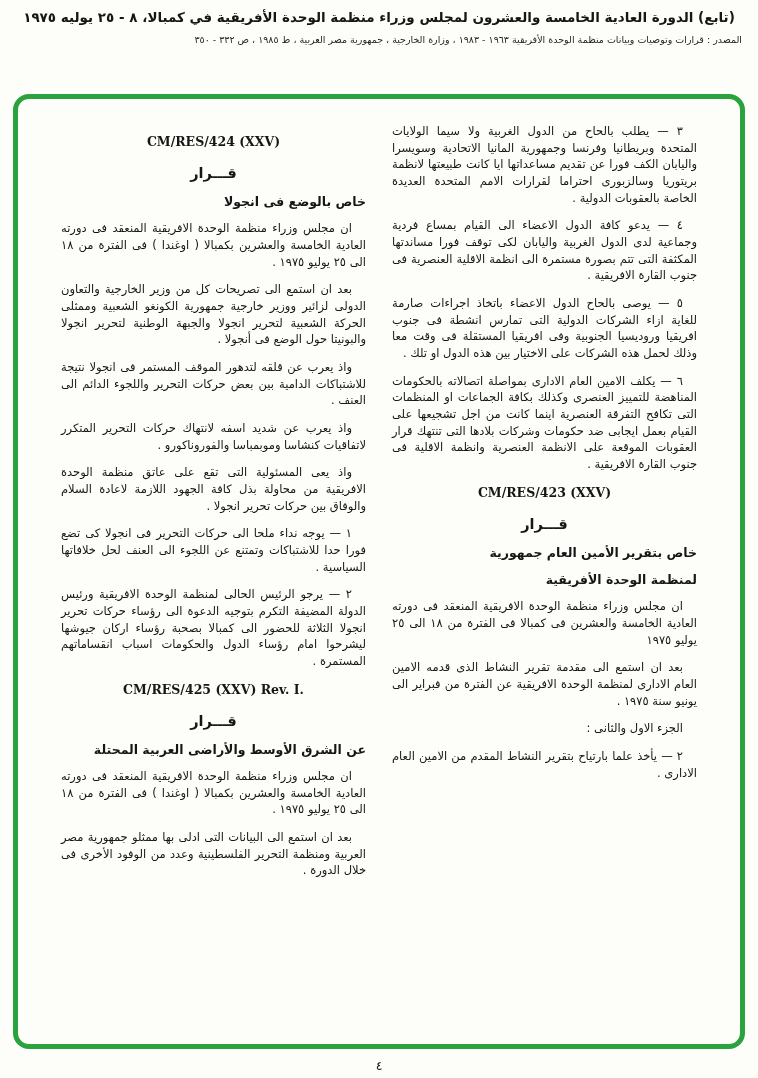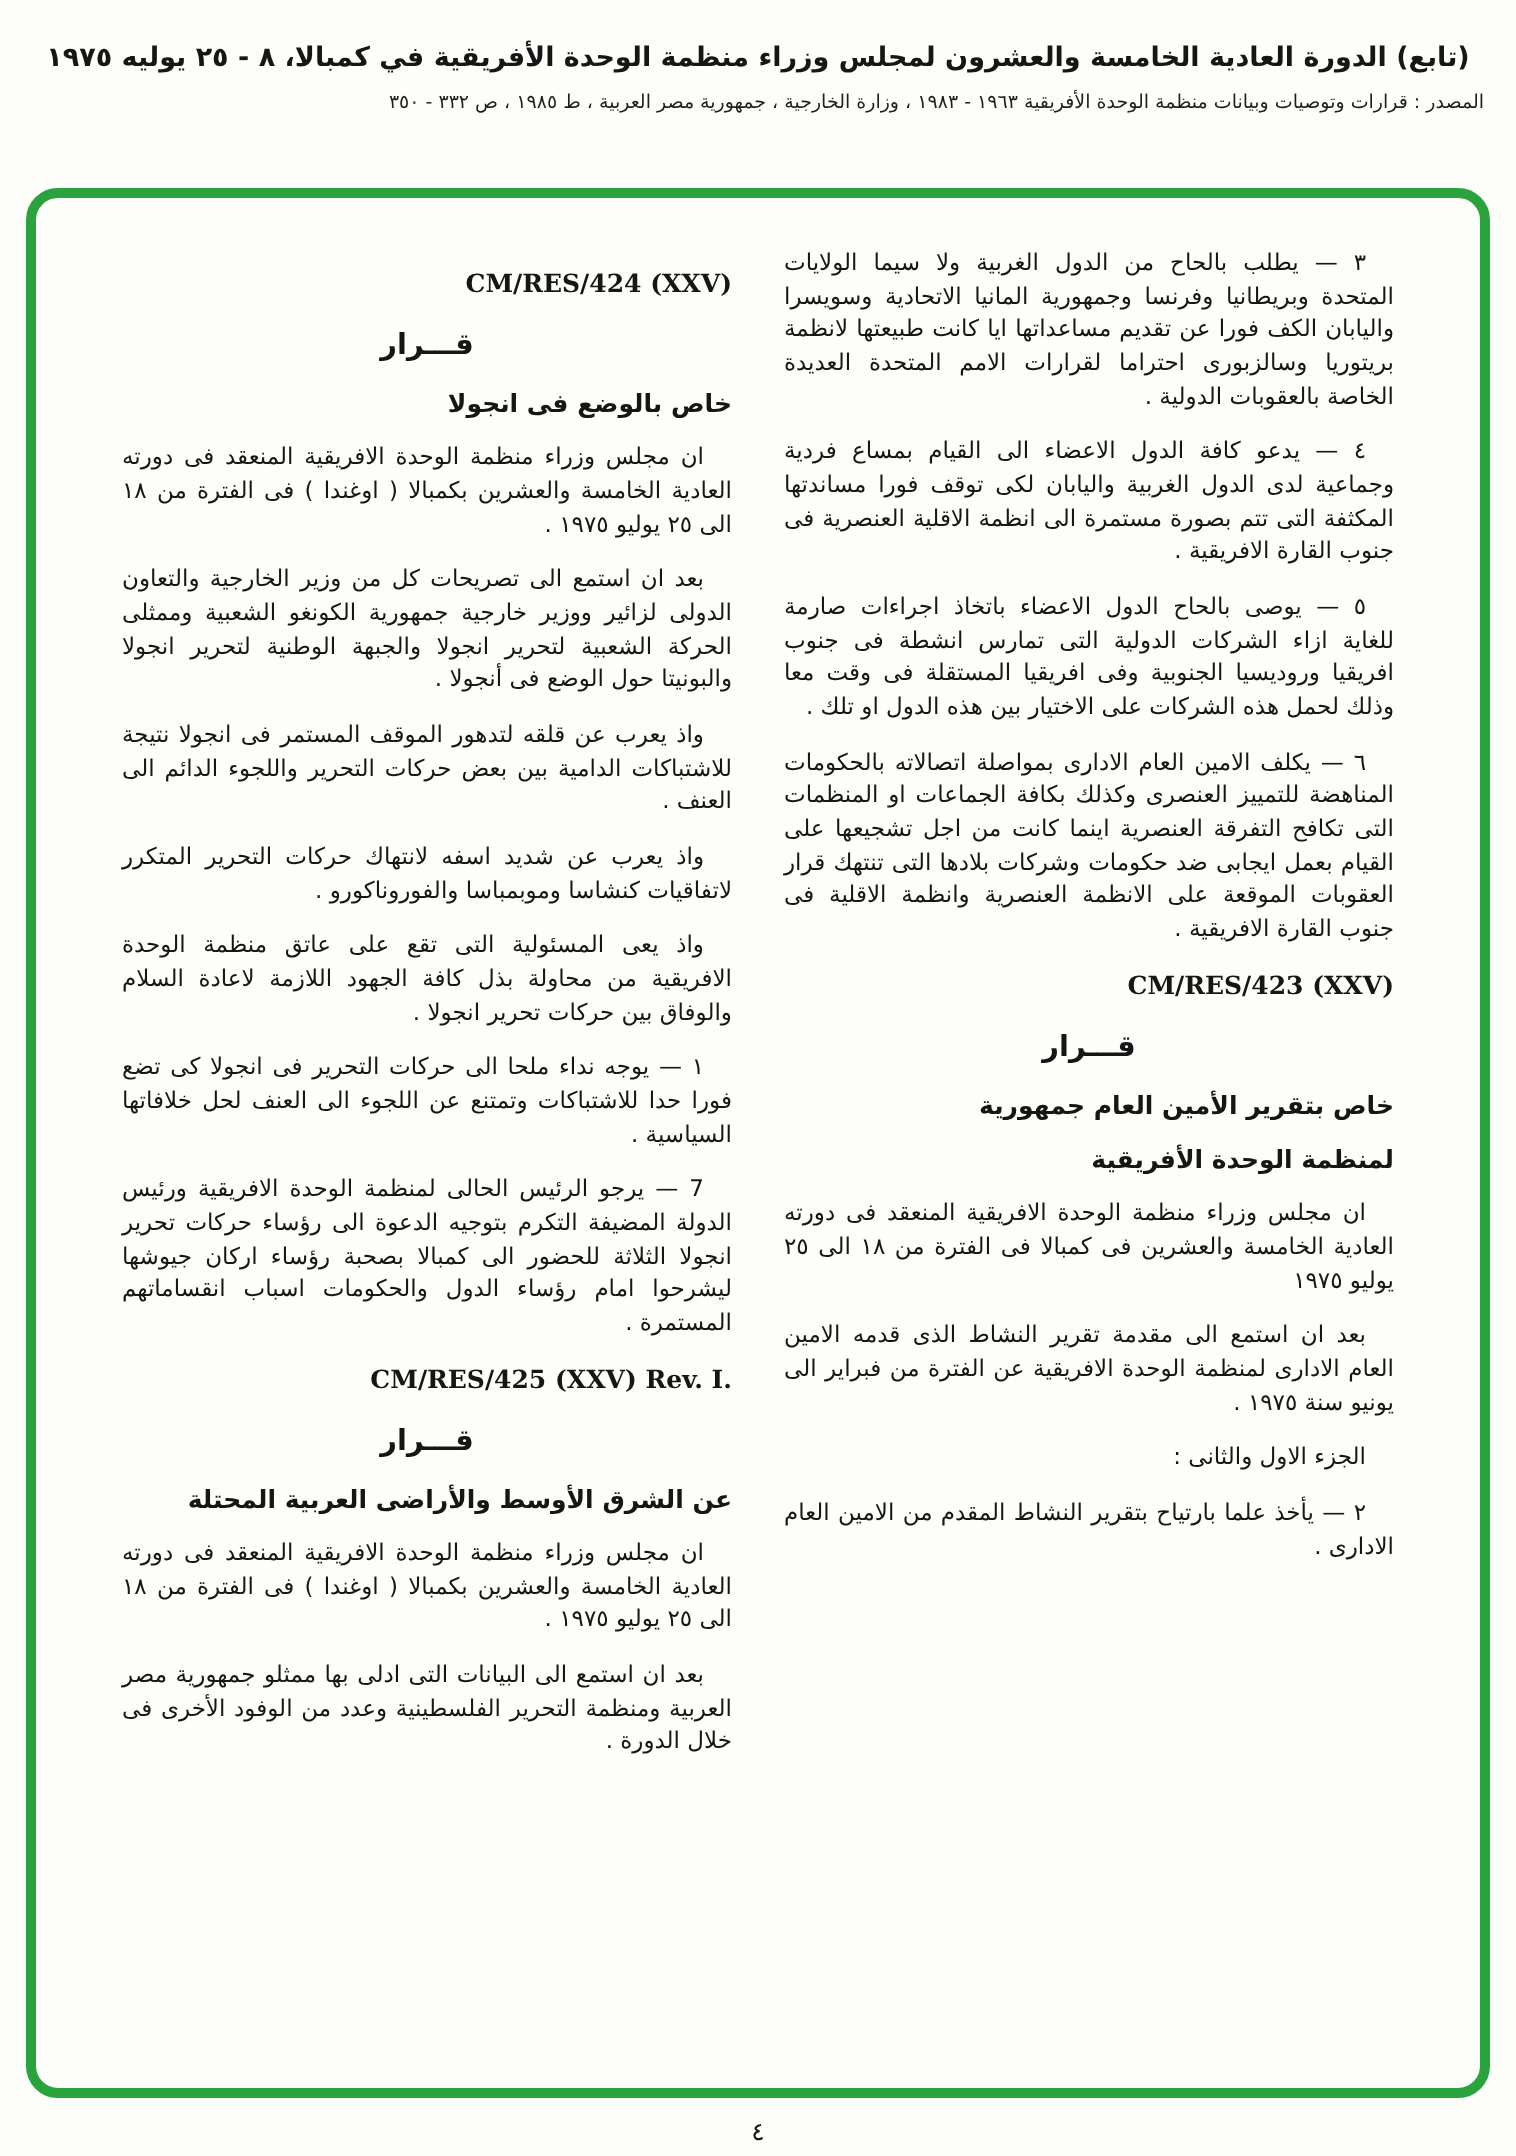--- a/index.html
+++ b/index.html
@@ -7,21 +7,21 @@
     position: relative;
     width: 758px;
     height: 1078px;
     background: #fdfdfa;
     font-family: "DejaVu Sans", sans-serif;
     color: #161616;
     overflow: hidden;
     margin: 0 auto;
   }
   
-  .doc-header { direction: rtl; padding-top: 20px; }
+  .doc-header { direction: rtl; padding-top: 8px; }
   .doc-title {
     font-weight: bold;
     font-size: 13.5px;
     line-height: 1.4;
     text-align: center;
     padding: 0 20px;
   }
   .doc-source {
     font-size: 9.5px;
     text-align: right;
@@ -49,21 +49,21 @@
   .col {
     flex: 1 1 0;
     direction: rtl;
     font-size: 11.5px;
     line-height: 1.45;
     text-align: justify;
   }
   .block.para { margin: 0 0 11px; text-indent: 14px; }
   .block.ref {
     direction: ltr;
-    text-align: right;
+    text-align: center;
     font-family: "DejaVu Serif", serif;
     font-weight: bold;
     font-size: 12.5px;
     margin: 10px 0 12px;
     text-indent: 0;
   }
   .block.title {
     text-align: center;
     font-weight: bold;
     font-size: 14.5px;
@@ -113,21 +113,21 @@
       <section class="col" id="col-left">
           <div class="block ref">CM/RES/424 (XXV)</div>
           <div class="block title">قـــرار</div>
           <div class="block subtitle">خاص بالوضع فى انجولا</div>
           <div class="block para">ان مجلس وزراء منظمة الوحدة الافريقية المنعقد فى دورته العادية الخامسة والعشرين بكمبالا ( اوغندا ) فى الفترة من ١٨ الى ٢٥ يوليو ١٩٧٥ .</div>
           <div class="block para">بعد ان استمع الى تصريحات كل من وزير الخارجية والتعاون الدولى لزائير ووزير خارجية جمهورية الكونغو الشعبية وممثلى الحركة الشعبية لتحرير انجولا والجبهة الوطنية لتحرير انجولا والبونيتا حول الوضع فى أنجولا .</div>
           <div class="block para">واذ يعرب عن قلقه لتدهور الموقف المستمر فى انجولا نتيجة للاشتباكات الدامية بين بعض حركات التحرير واللجوء الدائم الى العنف .</div>
           <div class="block para">واذ يعرب عن شديد اسفه لانتهاك حركات التحرير المتكرر لاتفاقيات كنشاسا وموبمباسا والفوروناكورو .</div>
           <div class="block para">واذ يعى المسئولية التى تقع على عاتق منظمة الوحدة الافريقية من محاولة بذل كافة الجهود اللازمة لاعادة السلام والوفاق بين حركات تحرير انجولا .</div>
           <div class="block para">١ — يوجه نداء ملحا الى حركات التحرير فى انجولا كى تضع فورا حدا للاشتباكات وتمتنع عن اللجوء الى العنف لحل خلافاتها السياسية .</div>
-          <div class="block para">7 — يرجو الرئيس الحالى لمنظمة الوحدة الافريقية ورئيس الدولة المضيفة التكرم بتوجيه الدعوة الى رؤساء حركات تحرير انجولا الثلاثة للحضور الى كمبالا بصحبة رؤساء اركان جيوشها ليشرحوا امام رؤساء الدول والحكومات اسباب انقساماتهم المستمرة .</div>
+          <div class="block para">٢ — يرجو الرئيس الحالى لمنظمة الوحدة الافريقية ورئيس الدولة المضيفة التكرم بتوجيه الدعوة الى رؤساء حركات تحرير انجولا الثلاثة للحضور الى كمبالا بصحبة رؤساء اركان جيوشها ليشرحوا امام رؤساء الدول والحكومات اسباب انقساماتهم المستمرة .</div>
           <div class="block ref">CM/RES/425 (XXV) Rev. I.</div>
           <div class="block title">قـــرار</div>
           <div class="block subtitle">عن الشرق الأوسط والأراضى العربية المحتلة</div>
           <div class="block para">ان مجلس وزراء منظمة الوحدة الافريقية المنعقد فى دورته العادية الخامسة والعشرين بكمبالا ( اوغندا ) فى الفترة من ١٨ الى ٢٥ يوليو ١٩٧٥ .</div>
           <div class="block para">بعد ان استمع الى البيانات التى ادلى بها ممثلو جمهورية مصر العربية ومنظمة التحرير الفلسطينية وعدد من الوفود الأخرى فى خلال الدورة .</div>
         </section>
     </div>
   </div>
 
   <div class="page-number">٤</div>

